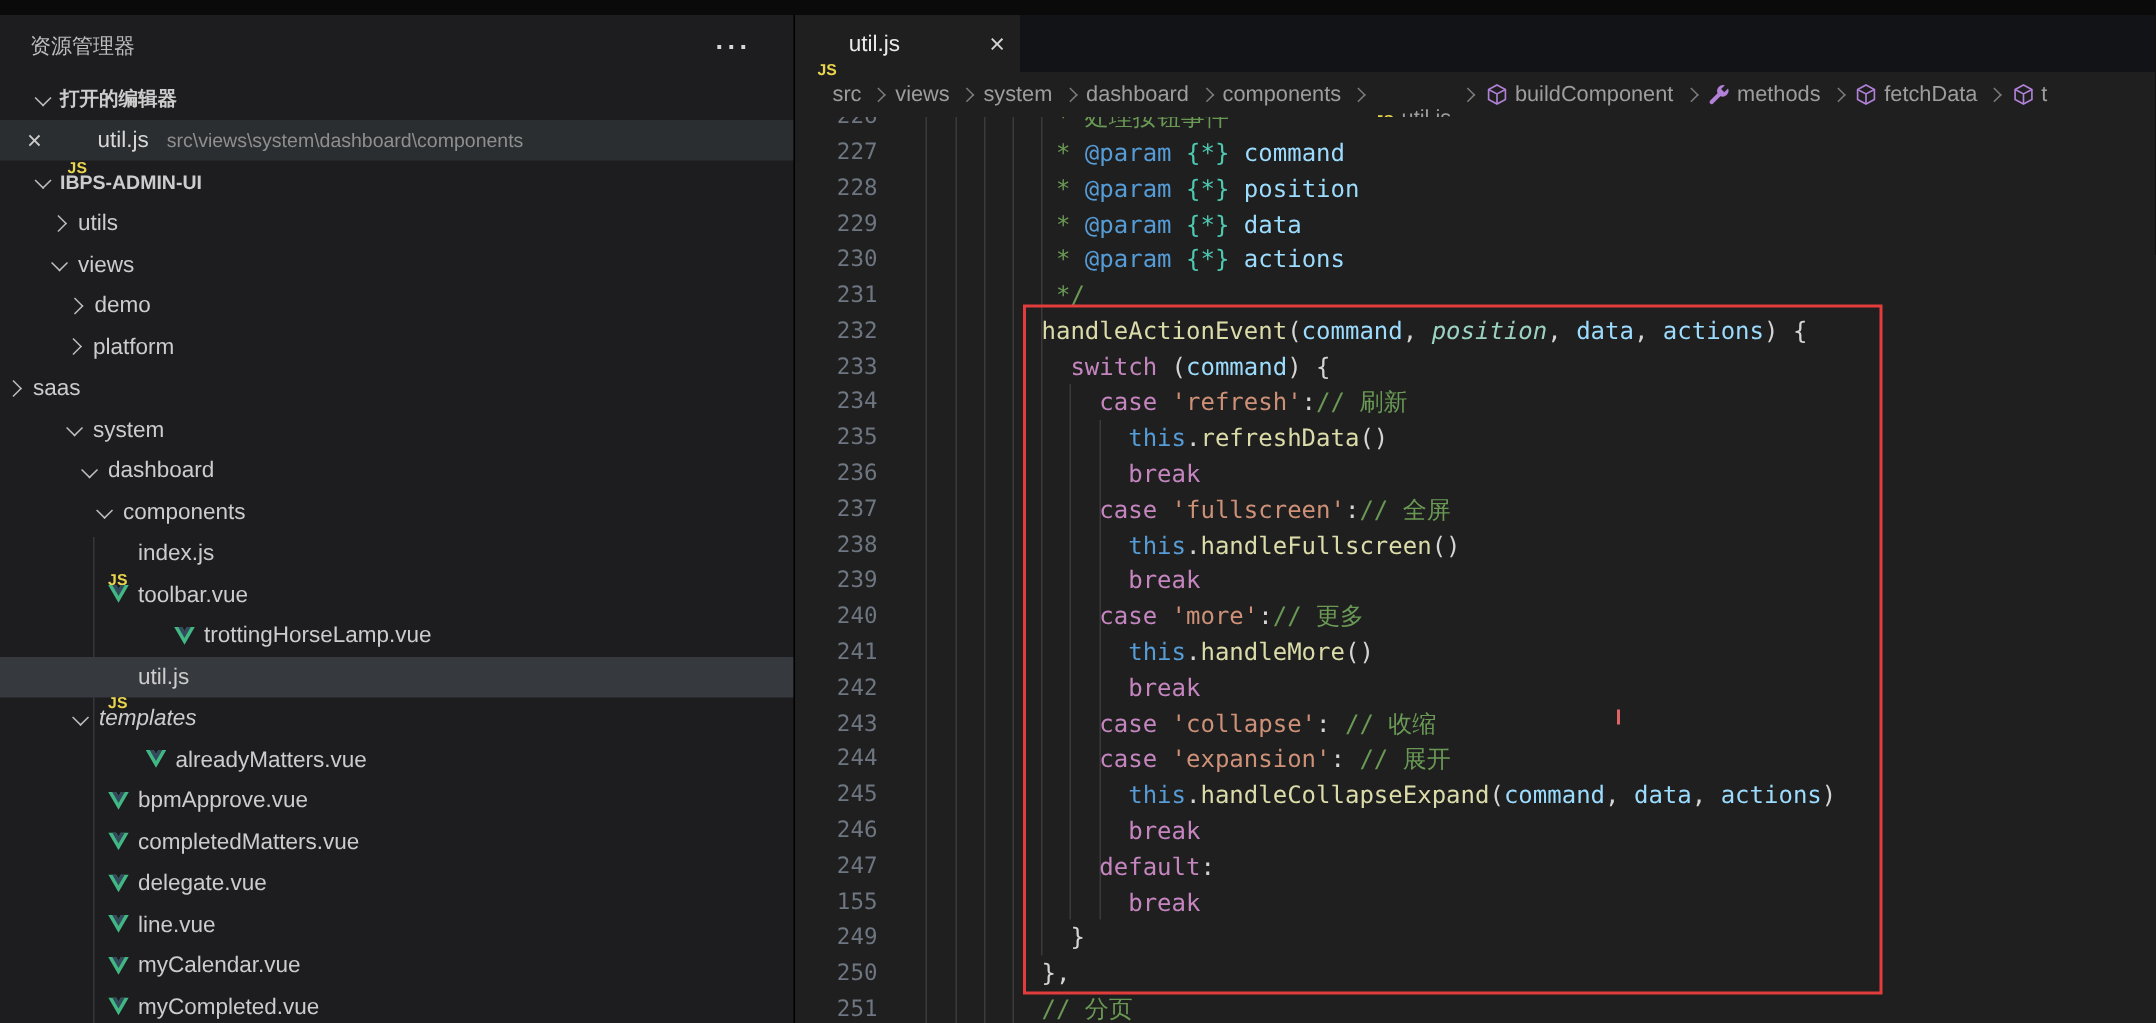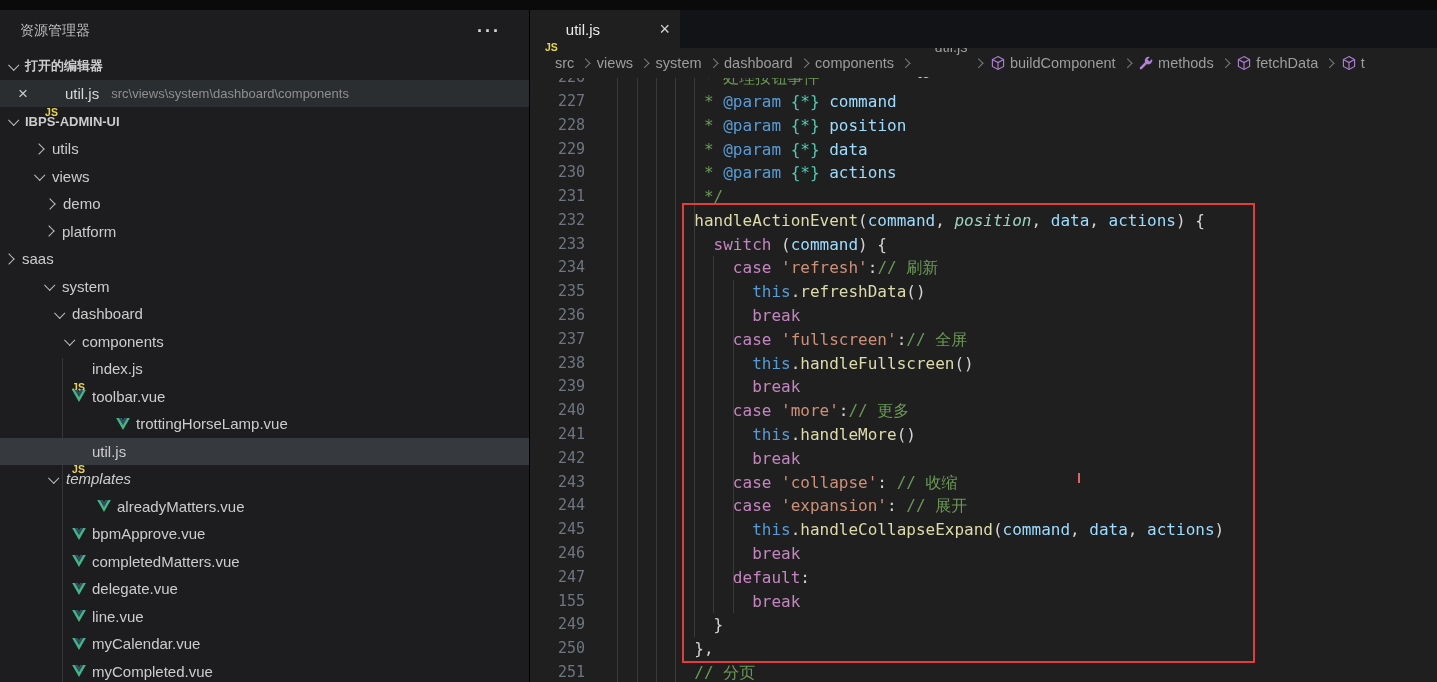--- a/index.html
+++ b/index.html
@@ -6,21 +6,21 @@
   #app{position:relative;width:1437px;height:682px;overflow:hidden;background:#1f1f1f;
        font-family:"Liberation Sans",sans-serif;-webkit-font-smoothing:antialiased;}
   .top-strip{position:absolute;left:0;top:0;width:1437px;height:10px;background:#0a0a0a;}
 
   
   .sidebar{position:absolute;left:0;top:10px;width:530px;height:672px;background:#1d1d20;
            color:#c5c5c5;border-right:1px solid #000;box-sizing:border-box;overflow:hidden;}
   .sb-title{height:42px;display:flex;align-items:center;justify-content:space-between;
             padding:0 28px 0 20px;font-size:14px;color:#bdbdbd;}
   .more-btn{color:#d7d7d7;font-size:18px;font-weight:bold;letter-spacing:2px;line-height:10px;cursor:pointer;}
-  .sb-section{height:28px;display:flex;align-items:center;padding-left:9px;font-size:13px;
+  .sb-section{height:28px;display:flex;align-items:center;padding-left:24px;font-size:13px;
               font-weight:bold;color:#cccccc;cursor:pointer;}
   .sb-section .chev{margin-right:8px;}
   .oe-row{height:27px;display:flex;align-items:center;background:#2b2e31;padding-left:16px;font-size:15px;color:#d7d7d7;cursor:pointer;}
   .close-x{width:14px;margin-right:13px;color:#cccccc;font-size:17px;line-height:14px;text-align:center;cursor:pointer;}
   .oe-path{margin-left:12px;font-size:13px;color:#8f8f8f;}
   .chev{width:7px;height:7px;border-right:1.4px solid #bdbdbd;border-bottom:1.4px solid #bdbdbd;
         display:inline-block;flex:none;}
   .chev.exp{transform:rotate(45deg) translateY(-1px);}
   .chev.col{transform:rotate(-45deg);}
   .tree{position:relative;}
@@ -34,21 +34,21 @@
 
   
   .editor{position:absolute;left:530px;top:10px;width:907px;height:672px;}
   .tabbar{height:38px;background:#121316;display:flex;}
   .tab{width:150px;background:#1f1f1f;display:flex;align-items:center;padding:0 10px 0 15px;
        color:#eaeaea;font-size:15px;cursor:pointer;box-sizing:border-box;}
   .tab .fi-js{margin-right:8px;}
   .tab-close{margin-left:auto;color:#d4d4d4;font-size:18px;line-height:16px;cursor:pointer;}
   .breadcrumbs{height:30px;background:#1f1f1f;display:flex;align-items:center;padding-left:25px;
                font-size:14.5px;color:#9d9d9d;white-space:nowrap;overflow:hidden;}
-  .bc-item{display:flex;align-items:flex-start;cursor:pointer;flex:none;}
+  .bc-item{display:flex;align-items:flex-end;cursor:pointer;flex:none;}
   .bc-item .fi-js{margin-right:5px;}
   .bc-ico{width:16px;height:16px;margin-right:4px;flex:none;}
   .bc-sep{width:5.5px;height:5.5px;border-right:1.3px solid #7c7c7c;border-bottom:1.3px solid #7c7c7c;
           transform:rotate(-45deg);margin:0 8px;flex:none;}
 
   .code-pane{position:absolute;top:68px;left:0;width:907px;height:604px;overflow:hidden;background:#1f1f1f;}
   .ig{position:absolute;width:1px;background:#3a3a3c;z-index:0;}
   .code-inner{position:absolute;top:-11.9px;left:0;z-index:1;
               font-family:"DejaVu Sans Mono",monospace;font-size:16px;line-height:23.8px;}
   .code-line{display:flex;height:23.8px;white-space:pre;cursor:text;}

